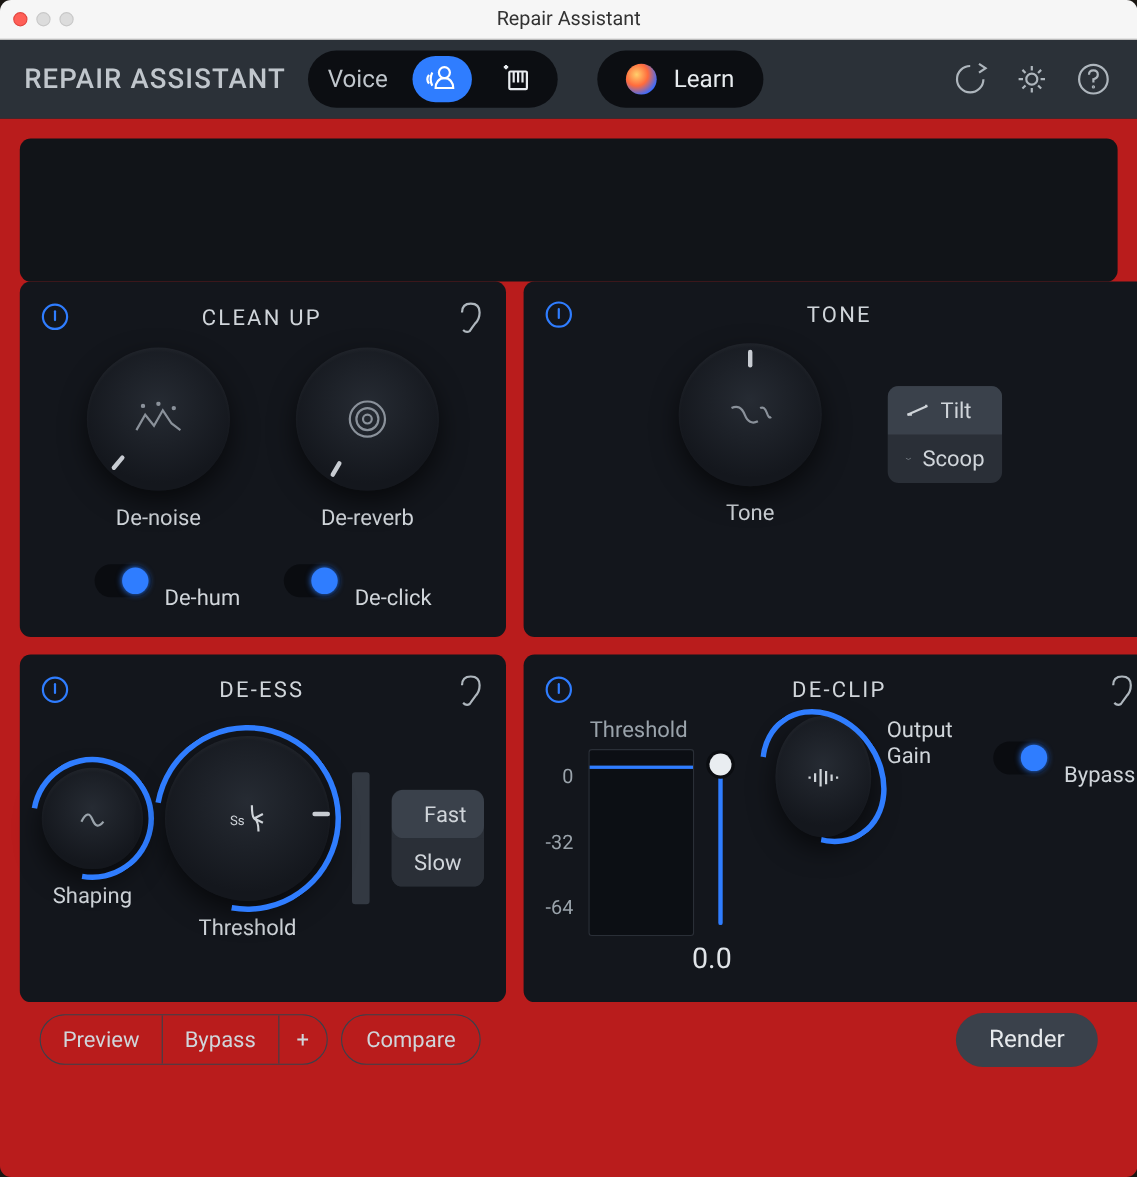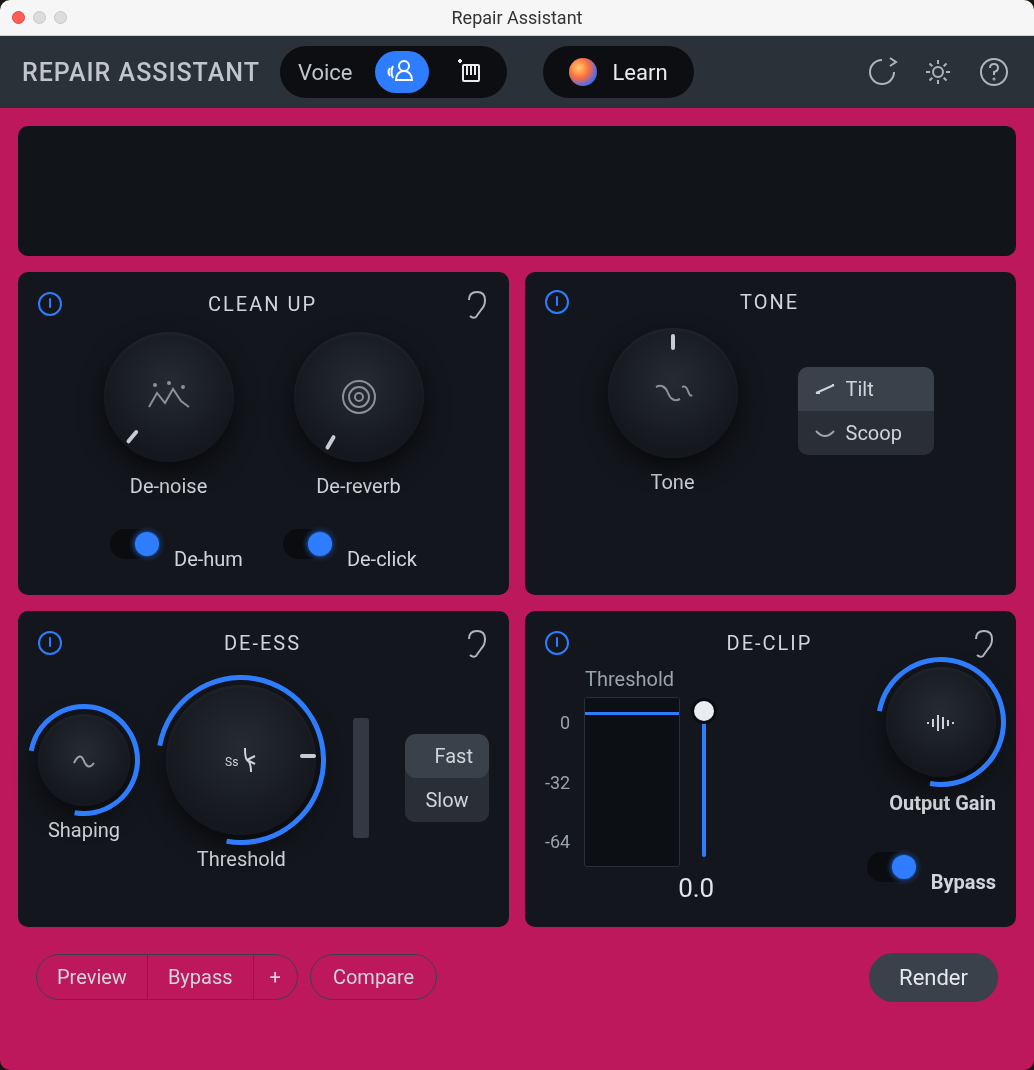--- a/index.html
+++ b/index.html
@@ -18,21 +18,21 @@
   .mode-pill { background: #0c0e12; border-radius: 34px; display: flex; align-items: center; padding: 6px 10px; gap: 14px; height: 52px; }
   .voice-label { color: #c0c6cc; font-size: 22px; padding: 0 8px; }
   .icon-btn-round { width: 54px; height: 42px; border-radius: 26px; display:flex; align-items:center; justify-content:center; }
   .icon-btn-round.active { background: #2f7dff; }
   .learn-pill { background: #0c0e12; border-radius: 34px; display:flex; align-items:center; gap:16px; padding: 0 26px; height:52px; margin-left: 16px; }
   .learn-label { color: #e8ecef; font-size: 22px; }
   .orb { width: 28px; height: 28px; border-radius: 50%; background: radial-gradient(circle at 35% 35%, #ffcf6b, #ff6b3d 40%, #3a6bff 75%, #1b2f66); }
   .header-spacer { flex: 1; }
   .hdr-icon { width: 36px; height: 36px; color: #aeb6bd; display:flex; align-items:center; justify-content:center; }
 
-  .content { flex:1; background: #be185d; padding: 18px; display:flex; flex-direction:column; gap: 16px; }
+  .content { flex:1; background: #b91c1c; padding: 18px; display:flex; flex-direction:column; }
   .spectrum { height: 130px; background: #111418; border-radius: 10px; }
   .grid2 { display:grid; grid-template-columns: 1fr 1fr; gap: 16px; }
 
   .module { background: #13161c; border-radius: 10px; padding: 18px 20px 24px; position: relative; }
   .mod-head { display:flex; align-items:center; justify-content:space-between; margin-bottom: 10px; }
   .power-ring { width: 24px; height:24px; border: 2px solid #2f7dff; border-radius:50%; display:flex; align-items:center; justify-content:center; }
   .power-ring::after { content:""; width:2px; height:10px; background:#2f7dff; border-radius:1px; margin-top:-2px; }
   .mod-title { color: #d0d5da; font-size: 20px; letter-spacing: 2px; }
   .listen-icon { width: 26px; height: 28px; color: #aeb6bd; }
 
@@ -43,41 +43,41 @@
   .knob-med { width: 110px; height: 110px; }
   .knob .tick { position:absolute; width:4px; height:16px; background:#c8ccd2; border-radius:2px; left:50%; margin-left:-2px; bottom: 4px; transform-origin: 50% -49px; }
   .knob-label { color: #d0d5da; font-size: 20px; }
 
   .toggle-row { display:flex; gap: 40px; margin-top: 18px; justify-content:center; }
   .toggle { display:flex; align-items:center; gap: 12px; }
   .switch { width: 52px; height: 30px; background:#0a0c10; border-radius: 16px; position:relative; }
   .switch .thumb { position:absolute; width:24px; height:24px; border-radius:50%; background:#2f7dff; top:3px; right:3px; box-shadow: 0 0 6px #2f7dff; }
   .toggle-label { color:#d0d5da; font-size:20px;margin-top:31px; }
 
-  .seg-vert { background:#2a2f37; border-radius:10px; overflow:hidden; width: 136px; }
+  .seg-vert { background:#2a2f37; border-radius:10px; overflow:hidden; width: 104px; }
   .seg-vert .seg-item { padding: 10px 16px; color:#d0d5da; font-size:20px; display:flex; align-items:center; gap:10px; }
   .seg-vert .seg-item.active { background:#3a414b; }
 
   .deess-body { display:flex; align-items:center; justify-content:space-between; gap:20px; margin-top: 28px; }
   .meter-bar { width: 16px; height: 120px; background: #333942; border-radius:3px; }
   .seg-vert.sm { width: 84px; }
 
   .declip-body { display:flex; gap: 40px; margin-top: 6px; align-items:flex-start; }
   .thresh-col { display:flex; flex-direction:column; align-items:center; }
   .thresh-title { color:#9aa3ab; font-size:20px; margin-bottom:6px; }
   .thresh-wrap { display:flex; align-items:center; gap: 14px; }
   .thresh-scale { display:flex; flex-direction:column; justify-content:space-between; height:140px; color:#9aa3ab; font-size:18px; text-align:right; }
   .thresh-box { width: 96px; height: 170px; background:#0c0f14; border:1px solid #2a2f37; border-radius:3px; position:relative; }
   .thresh-line { position:absolute; top:14px; left:0; right:0; height:3px; background:#2f7dff; }
   .vslider { width: 20px; height: 150px; position:relative; }
   .vslider .track { position:absolute; left:50%; margin-left:-2px; width:4px; top:0; bottom:0; background:#2f7dff; border-radius:2px; }
   .vslider .handle { position:absolute; left:50%; margin-left:-10px; top:-6px; width:20px; height:20px; border-radius:50%; background:#e9edf1; box-shadow:0 0 0 3px #0b0d11; }
   .thresh-val { color:#e0e4e8; font-size:26px; margin-top:6px; margin-left:auto; }
 
-  .outgain-col { display:flex; flex-direction:column; align-items:flex-end; gap:14px; margin-left:auto;font-weight:bold; }
+  .outgain-col { display:flex; align-items:flex-start; gap:14px; margin-left:auto; }
   .ring-blue { position:relative; }
   .ring-blue::before { content:""; position:absolute; inset:-10px; border-radius:50%; border:5px solid #2f7dff; border-left-color:transparent; transform:rotate(-35deg); }
 
   .footer { height: 68px; display:flex; align-items:center; padding: 0 18px; gap: 12px; }
   .btn-group { display:flex; border:1px solid #3a414b; border-radius: 24px; overflow:hidden; }
   .btn-seg { padding: 10px 20px; color:#d0d5da; font-size:20px; border-right:1px solid #3a414b; background:transparent; }
   .btn-seg:last-child { border-right:none; }
   .btn { padding: 10px 22px; border:1px solid #3a414b; border-radius:24px; color:#d0d5da; font-size:20px; background:transparent; }
   .footer-spacer { flex:1; }
   .render-btn { padding: 12px 30px; background:#3a414b; color:#e6e9ec; font-size:22px; border-radius:26px; }

